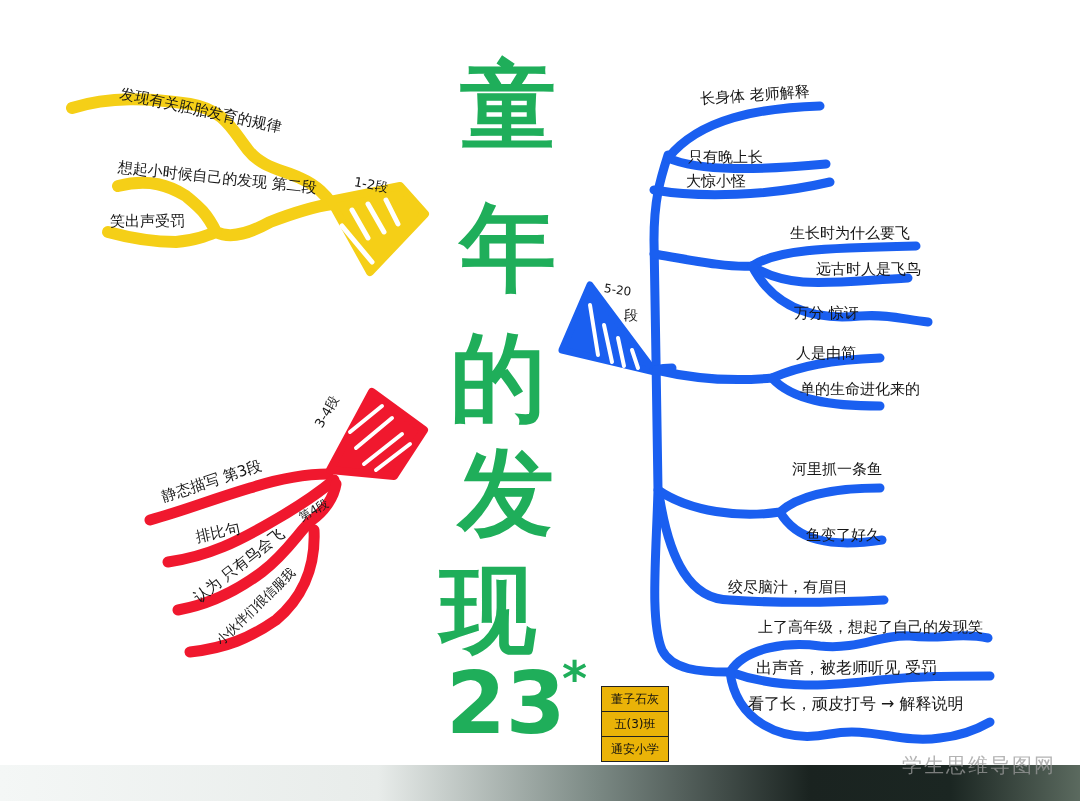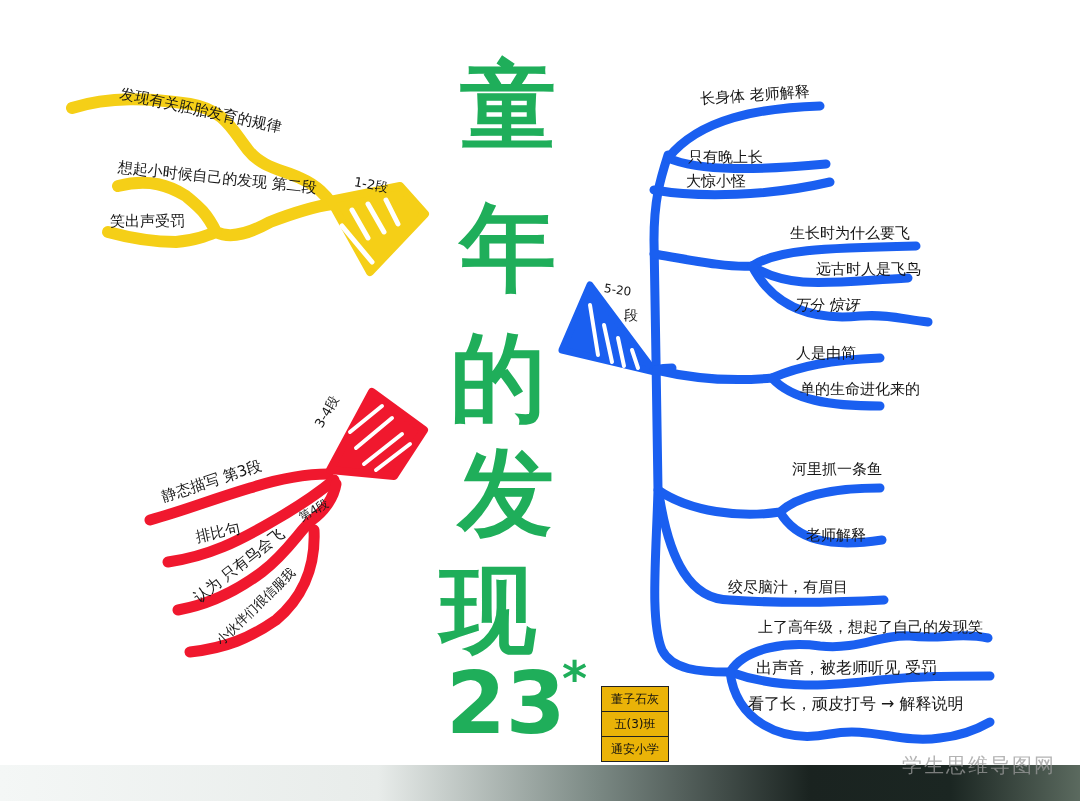--- a/index.html
+++ b/index.html
@@ -95,27 +95,27 @@
 <div>
   <div class="lbl" style="left:604px;top:284px;font-size:12px;transform:rotate(8deg);">5-20</div>
   <div class="lbl" style="left:624px;top:308px;font-size:14px;">段</div>
 
   <div class="lbl" style="left:700px;top:88px;transform:rotate(-4deg);">长身体 老师解释</div>
   <div class="lbl" style="left:688px;top:150px;">只有晚上长</div>
   <div class="lbl" style="left:686px;top:174px;">大惊小怪</div>
 
   <div class="lbl" style="left:790px;top:226px;">生长时为什么要飞</div>
   <div class="lbl" style="left:816px;top:262px;">远古时人是飞鸟</div>
-  <div class="lbl" style="left:794px;top:298px;font-style:italic;">万分 惊讶</div>
+  <div class="lbl" style="left:794px;top:306px;">万分 惊讶</div>
 
   <div class="lbl" style="left:796px;top:346px;">人是由简</div>
   <div class="lbl" style="left:800px;top:382px;">单的生命进化来的</div>
 
   <div class="lbl" style="left:792px;top:462px;">河里抓一条鱼</div>
-  <div class="lbl" style="left:806px;top:528px;">老师解释</div>
+  <div class="lbl" style="left:806px;top:528px;">鱼变了好久</div>
 
   <div class="lbl" style="left:728px;top:580px;">绞尽脑汁，有眉目</div>
 
   <div class="lbl" style="left:758px;top:620px;">上了高年级，想起了自己的发现笑</div>
   <div class="lbl" style="left:756px;top:660px;font-size:16px;">出声音，被老师听见 受罚</div>
   <div class="lbl" style="left:748px;top:696px;font-size:16px;">看了长，顽皮打号 → 解释说明</div>
 </div>
 
 <div class="info-box">
   <div class="info-row">董子石灰</div>

